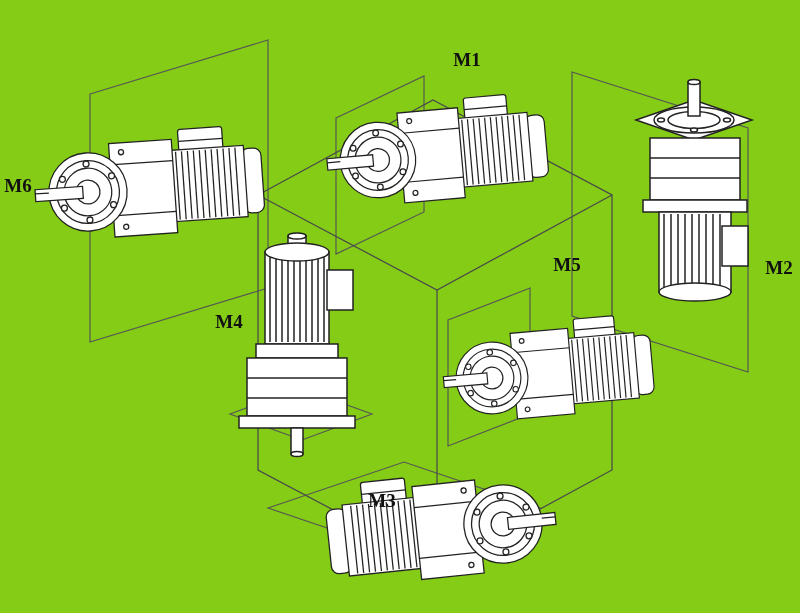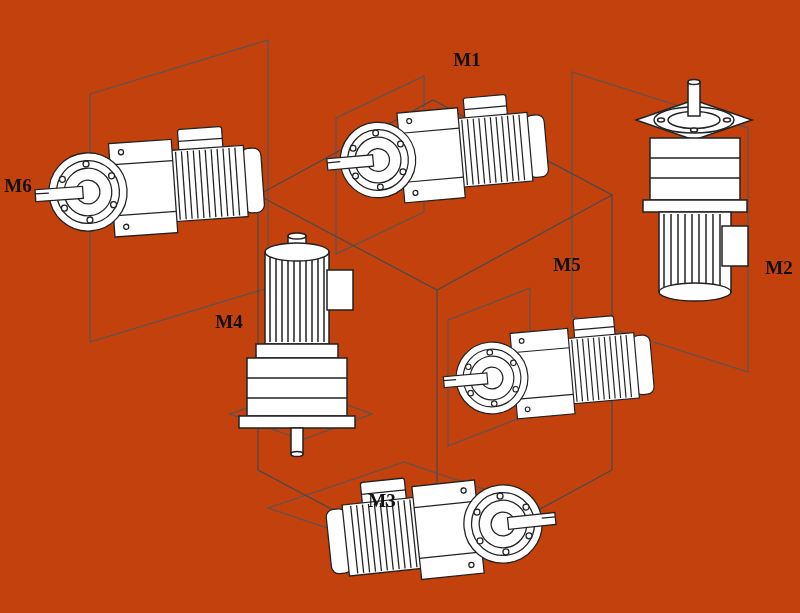--- a/index.html
+++ b/index.html
@@ -1,20 +1,20 @@
 <!DOCTYPE html>
 <html><head>
 <meta charset="utf-8">
 <style>
   html, body { margin: 0; padding: 0; background: #ffffff; }
   .stage {
     position: relative;
     width: 800px;
     height: 613px;
-    background: #c2410c;
+    background: #84cc16;
     overflow: hidden;
     font-family: "Liberation Serif", serif;
   }
   svg { position: absolute; left: 0; top: 0; }
   .pos-label {
     font-family: "Liberation Serif", serif;
     font-weight: 700;
     font-size: 19px;
     fill: #111111;
   }

